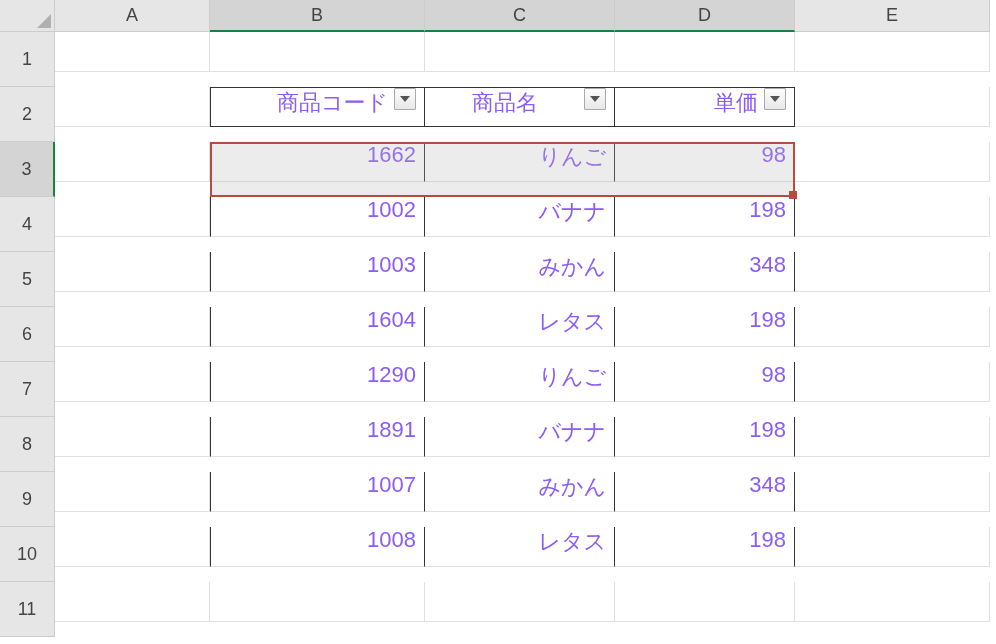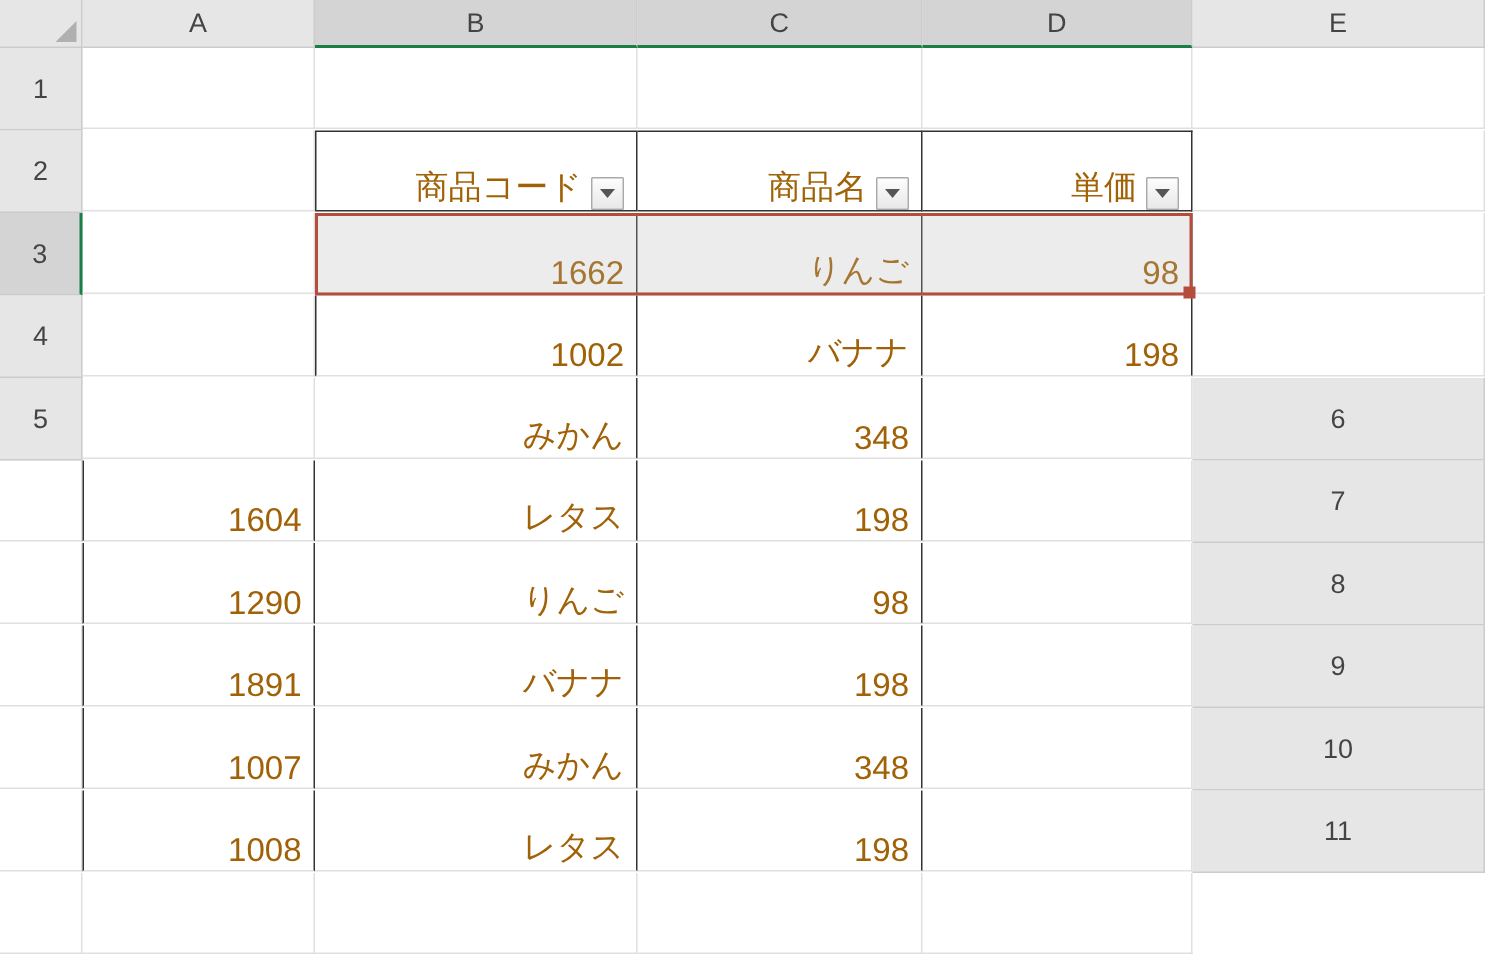--- a/index.html
+++ b/index.html
@@ -60,26 +60,26 @@
       color: #444;
       height: 55px;
     }
     .row-header.active {
       background: #d4d4d4;
       border-right: 2px solid #1a7f46;
     }
     .cell {
       border-right: 1px solid #e0e0e0;
       border-bottom: 1px solid #e0e0e0;
-      height: 54px;
-      display: flex;
-      align-items: flex-end;
+      height: 40px;
+      display: flex;
+      align-items: flex-start;
       padding: 0 8px;
       font-size: 22px;
-      color: #a16207;
+      color: #8b5cf6;
       position: relative;
     }
     .cell.right { justify-content: flex-end; }
     .data-b { border-left: 1.8px solid #333; border-right: 1.8px solid #333; }
     .data-c { border-right: 1.8px solid #333; }
     .data-d { border-right: 1.8px solid #333; }
     .filter-btn {
       width: 22px;
       height: 22px;
       border: 1px solid #aaa;
@@ -135,21 +135,21 @@
   <div class="row-header">2</div>
   <div class="cell"></div>
   <div class="cell data-b header-row right" style="border-top:1.8px solid #333;border-bottom:1.8px solid #333;">
     <span class="header-text">商品コード</span>
     <span class="filter-btn">
         <svg viewBox="0 0 10 6">
           <path d="M0 0 L5 6 L10 0 Z" fill="#555"></path>
         </svg>
       </span>
   </div>
-  <div class="cell data-c header-row right" style="border-top:1.8px solid #333;border-bottom:1.8px solid #333;">
+  <div class="cell data-c header-row right" style="border-top:1.8px solid #333;border-bottom:1.8px solid #333;gap:40px;">
     <span class="header-text">商品名</span>
     <span class="filter-btn">
         <svg viewBox="0 0 10 6">
           <path d="M0 0 L5 6 L10 0 Z" fill="#555"></path>
         </svg>
       </span>
   </div>
   <div class="cell data-d header-row right" style="border-top:1.8px solid #333;border-bottom:1.8px solid #333;">
     <span class="header-text">単価</span>
     <span class="filter-btn">
@@ -169,20 +169,21 @@
 
   <div class="row-header">4</div>
   <div class="cell"></div>
   <div class="cell data-b data-row right">1002</div>
   <div class="cell data-c data-row right">バナナ</div>
   <div class="cell data-d data-row right">198</div>
   <div class="cell"></div>
 
   <div class="row-header">5</div>
   <div class="cell"></div>
+  <div class="cell data-b data-row right">1003</div>
   <div class="cell data-c data-row right">みかん</div>
   <div class="cell data-d data-row right">348</div>
   <div class="cell"></div>
 
   <div class="row-header">6</div>
   <div class="cell"></div>
   <div class="cell data-b data-row right">1604</div>
   <div class="cell data-c data-row right">レタス</div>
   <div class="cell data-d data-row right">198</div>
   <div class="cell"></div>

